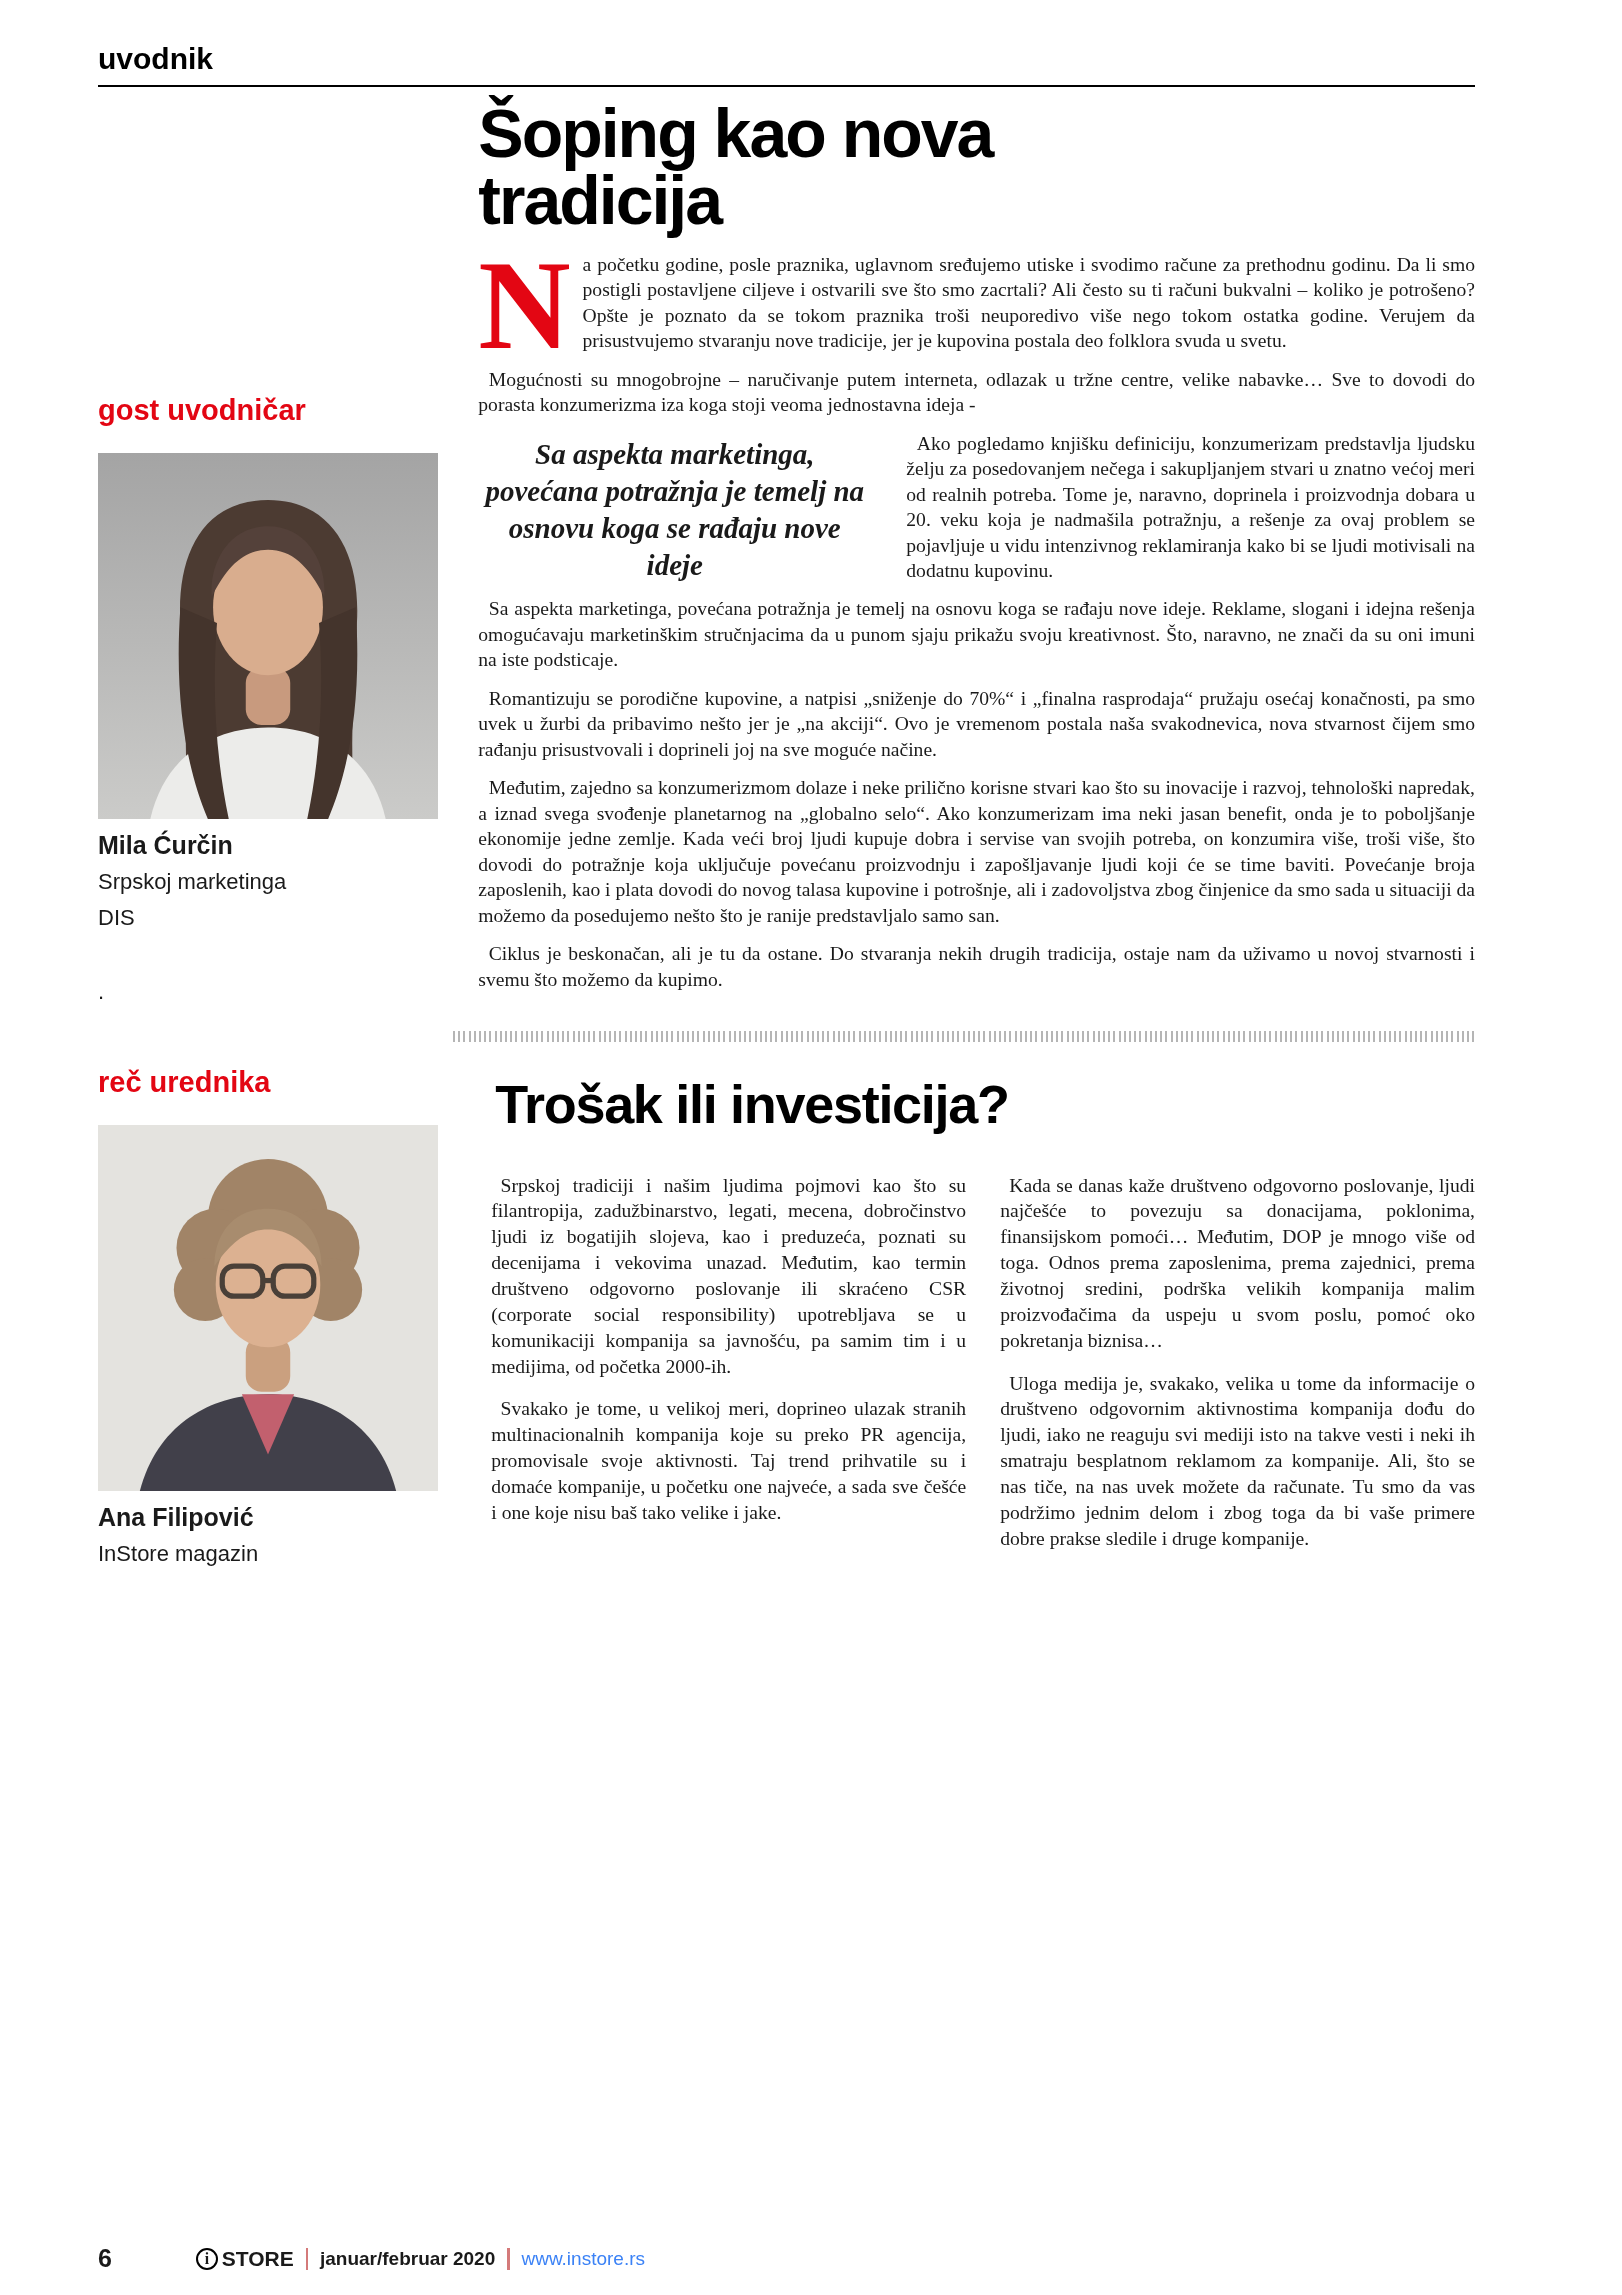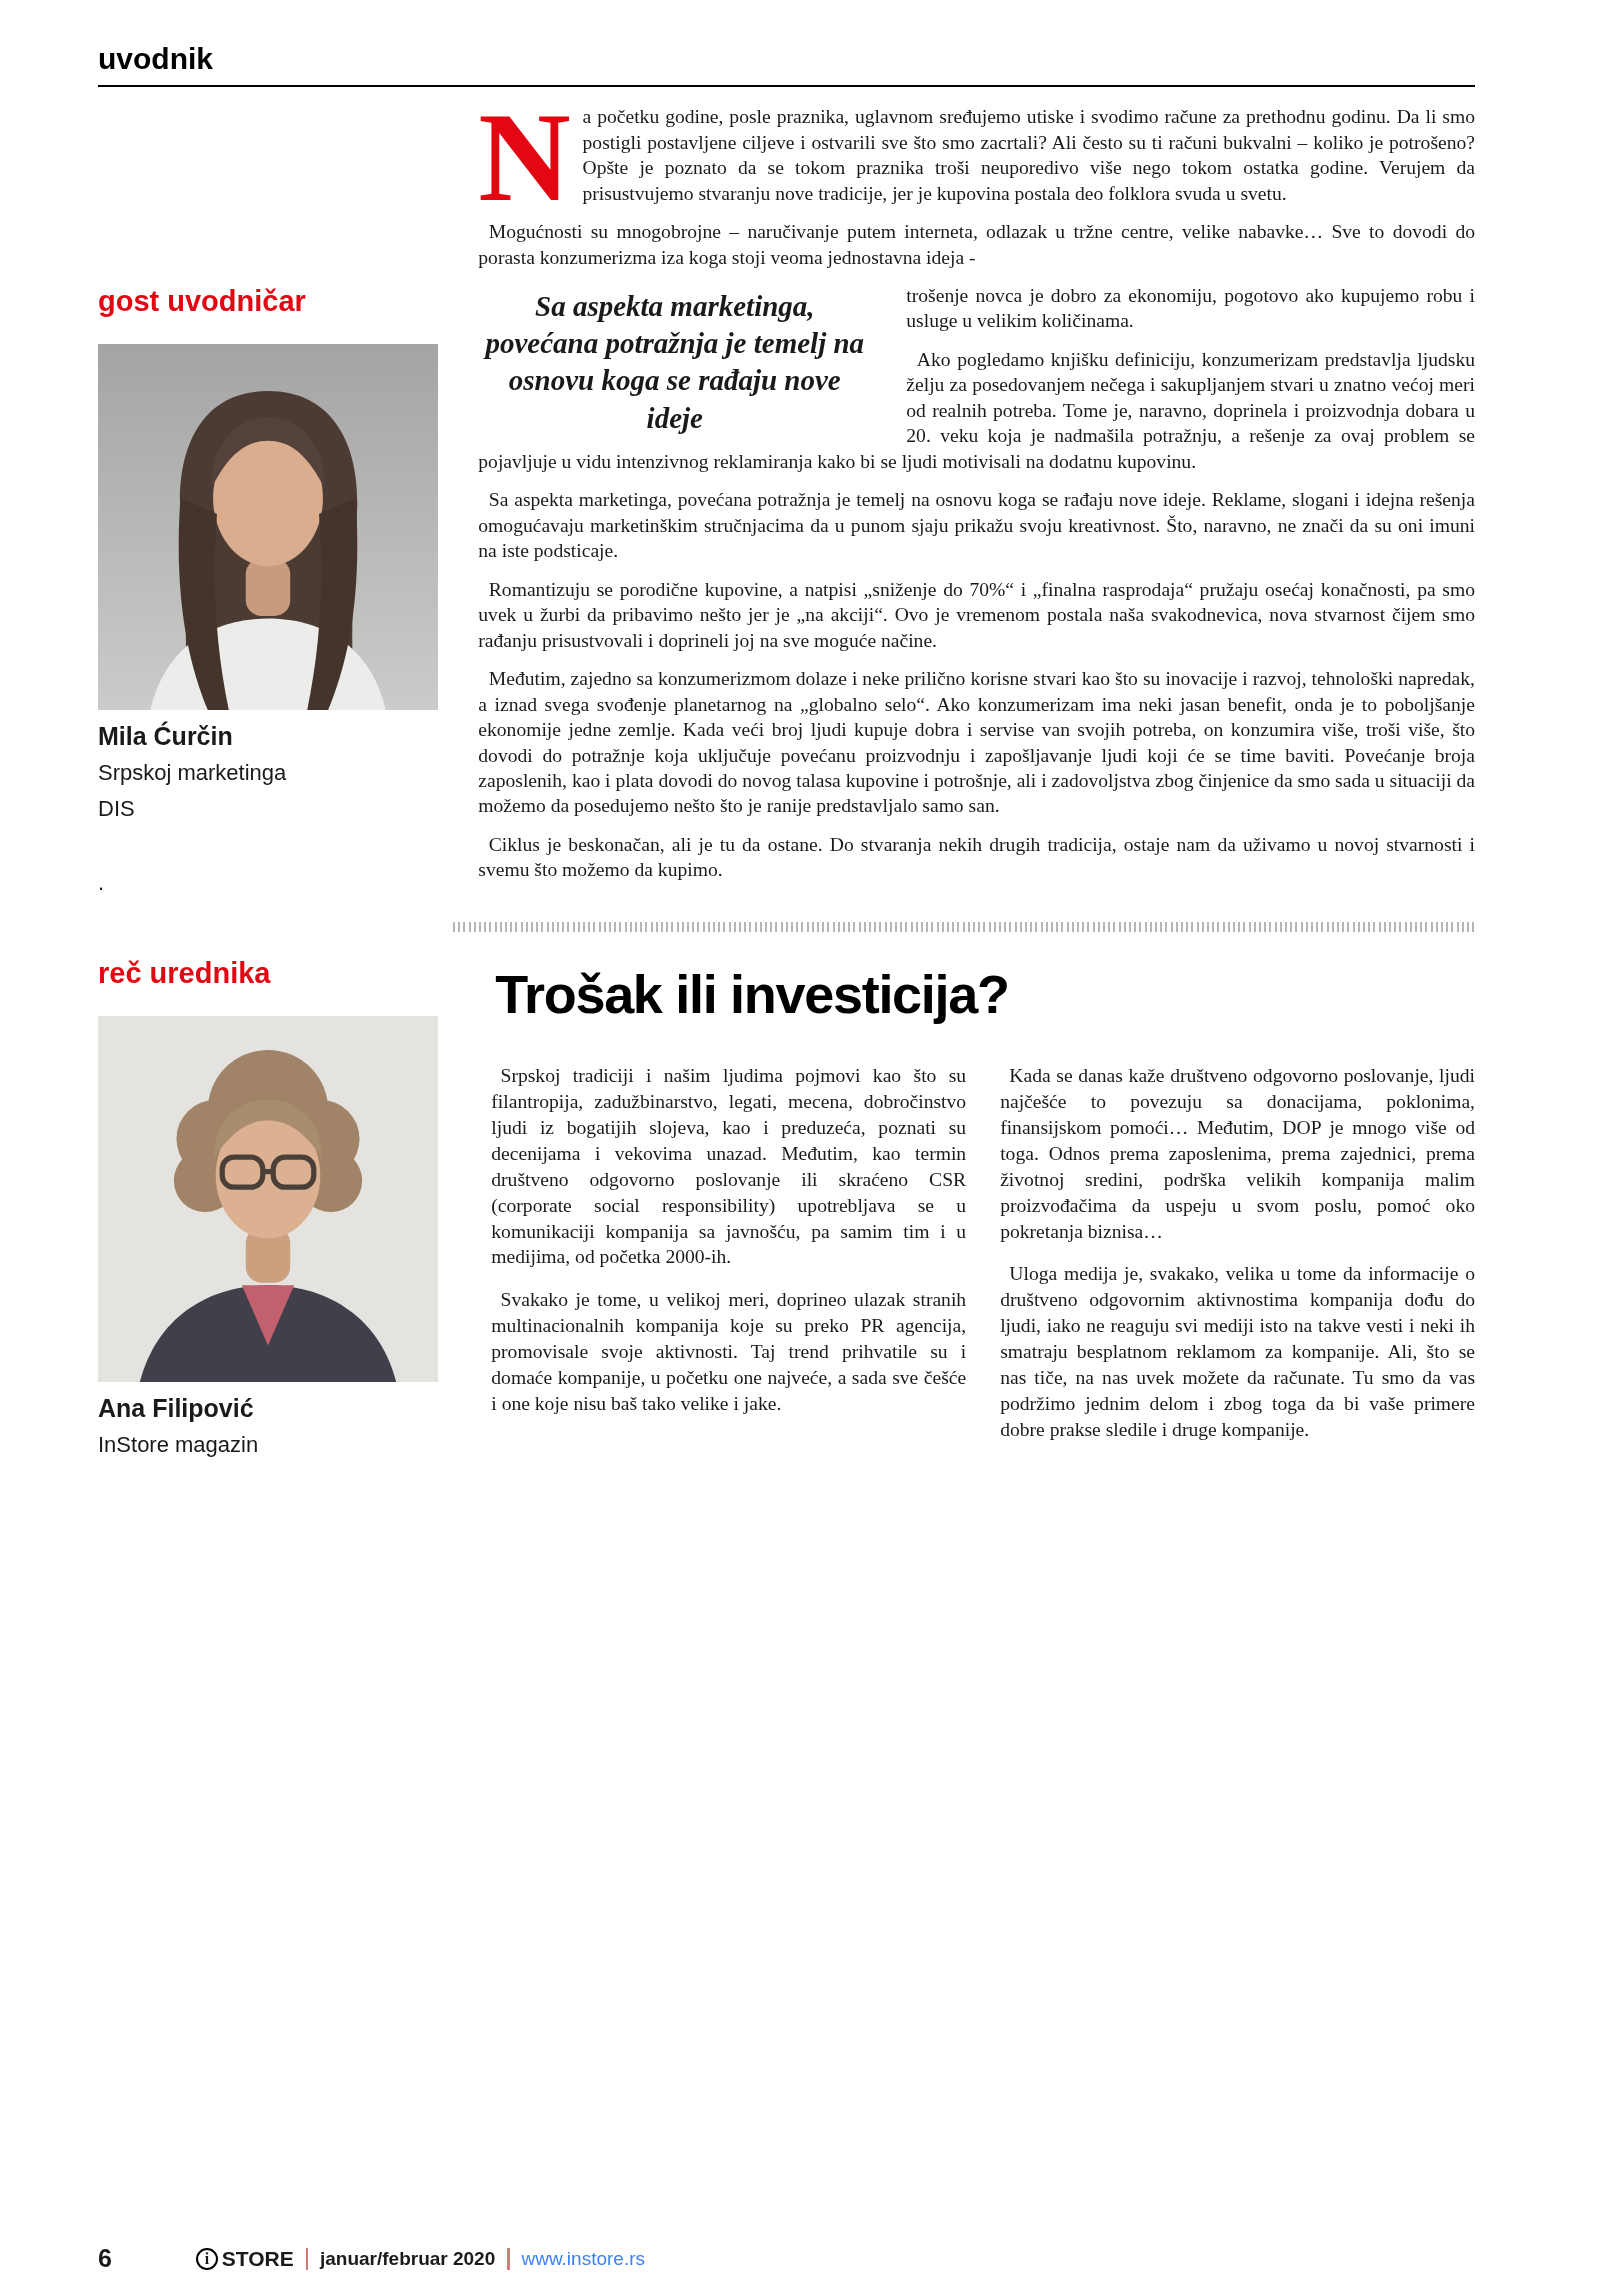--- a/index.html
+++ b/index.html
@@ -136,28 +136,28 @@
       </div>
       <div class="author-name">Mila Ćurčin</div>
       <div class="author-line">Srpskoj marketinga</div>
       <div class="author-line">DIS</div>
       <div class="author-dot">.</div>
     </aside>
 
     <div class="v-divider"></div>
 
     <main class="maincol body-text">
+      <h1 class="headline"><span>Šoping kao nova</span><br><span>tradicija</span></h1>
 
       <p class="no-indent"><span class="dropcap">N</span><span>a početku godine, posle praznika, uglavnom sređujemo utiske i svodimo račune za prethodnu godinu. Da li smo postigli postavljene ciljeve i ostvarili sve što smo zacrtali? Ali često su ti računi bukvalni – koliko je potrošeno? Opšte je poznato da se tokom praznika troši neuporedivo više nego tokom ostatka godine. Verujem da prisustvujemo stvaranju nove tradicije, jer je kupovina postala deo folklora svuda u svetu.</span></p>
 
       <p>Mogućnosti su mnogobrojne – naručivanje putem interneta, odlazak u tržne centre, velike nabavke… Sve to dovodi do porasta konzumerizma iza koga stoji veoma jednostavna ideja -</p>
 
       <div>
         <div class="pullquote">Sa aspekta marketinga, povećana potražnja je temelj na osnovu koga se rađaju nove ideje</div>
-        <p class="no-indent">trošenje novca je dobro za ekonomiju, pogotovo ako kupujemo robu i usluge u velikim količinama.</p>
         <p>Ako pogledamo knjišku definiciju, konzumerizam predstavlja ljudsku želju za posedovanjem nečega i sakupljanjem stvari u znatno većoj meri od realnih potreba. Tome je, naravno, doprinela i proizvodnja dobara u 20. veku koja je nadmašila potražnju, a rešenje za ovaj problem se pojavljuje u vidu intenzivnog reklamiranja kako bi se ljudi motivisali na dodatnu kupovinu.</p>
       </div>
 
       <p>Sa aspekta marketinga, povećana potražnja je temelj na osnovu koga se rađaju nove ideje. Reklame, slogani i idejna rešenja omogućavaju marketinškim stručnjacima da u punom sjaju prikažu svoju kreativnost. Što, naravno, ne znači da su oni imuni na iste podsticaje.</p>
       <p>Romantizuju se porodične kupovine, a natpisi „sniženje do 70%“ i „finalna rasprodaja“ pružaju osećaj konačnosti, pa smo uvek u žurbi da pribavimo nešto jer je „na akciji“. Ovo je vremenom postala naša svakodnevica, nova stvarnost čijem smo rađanju prisustvovali i doprineli joj na sve moguće načine.</p>
       <p>Međutim, zajedno sa konzumerizmom dolaze i neke prilično korisne stvari kao što su inovacije i razvoj, tehnološki napredak, a iznad svega svođenje planetarnog na „globalno selo“. Ako konzumerizam ima neki jasan benefit, onda je to poboljšanje ekonomije jedne zemlje. Kada veći broj ljudi kupuje dobra i servise van svojih potreba, on konzumira više, troši više, što dovodi do potražnje koja uključuje povećanu proizvodnju i zapošljavanje ljudi koji će se time baviti. Povećanje broja zaposlenih, kao i plata dovodi do novog talasa kupovine i potrošnje, ali i zadovoljstva zbog činjenice da smo sada u situaciji da možemo da posedujemo nešto što je ranije predstavljalo samo san.</p>
       <p>Ciklus je beskonačan, ali je tu da ostane. Do stvaranja nekih drugih tradicija, ostaje nam da uživamo u novoj stvarnosti i svemu što možemo da kupimo.</p>
     </main>
   </div>
 

